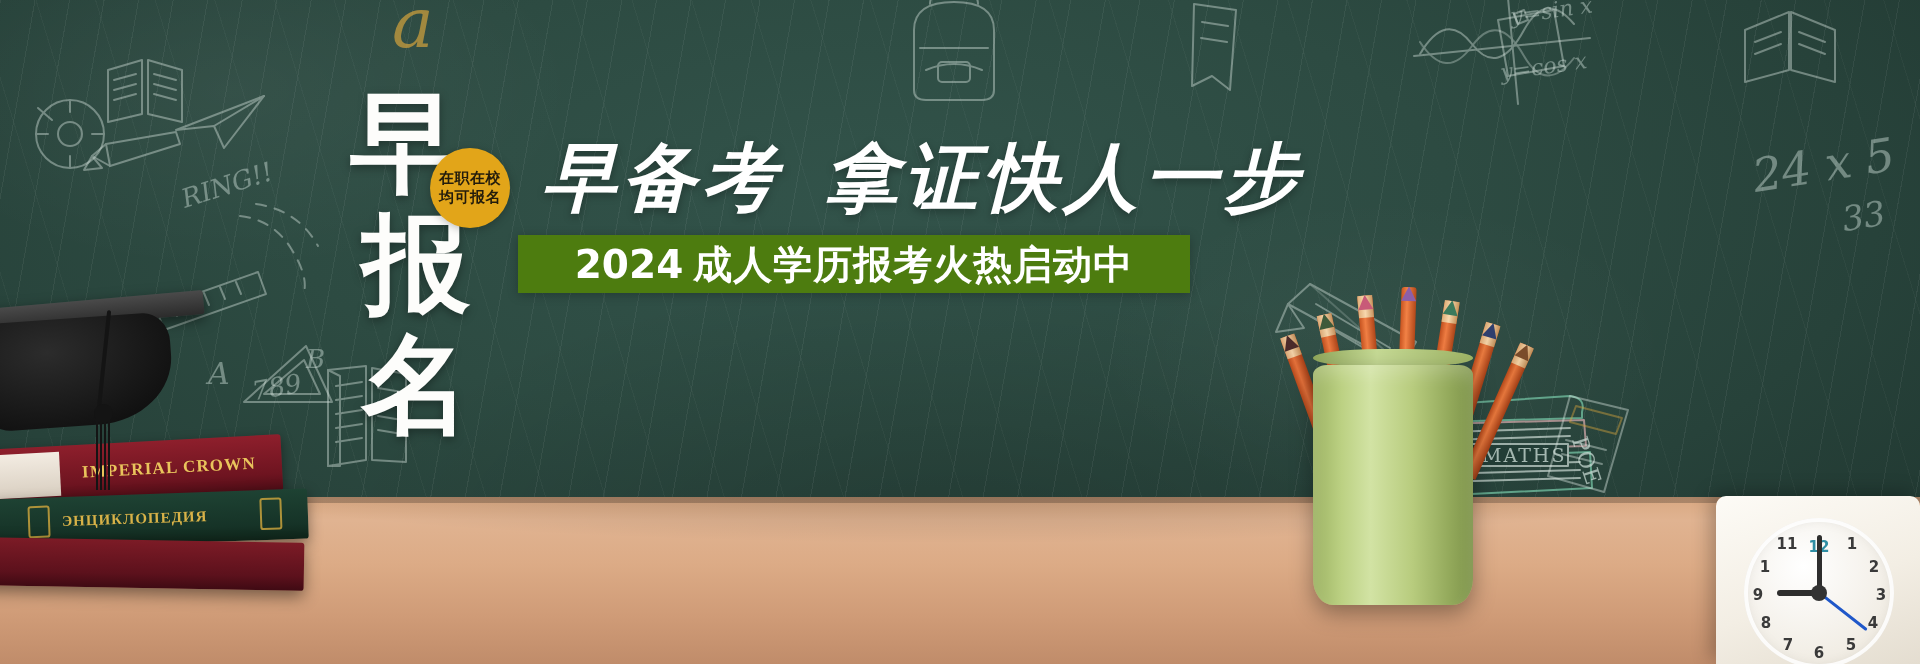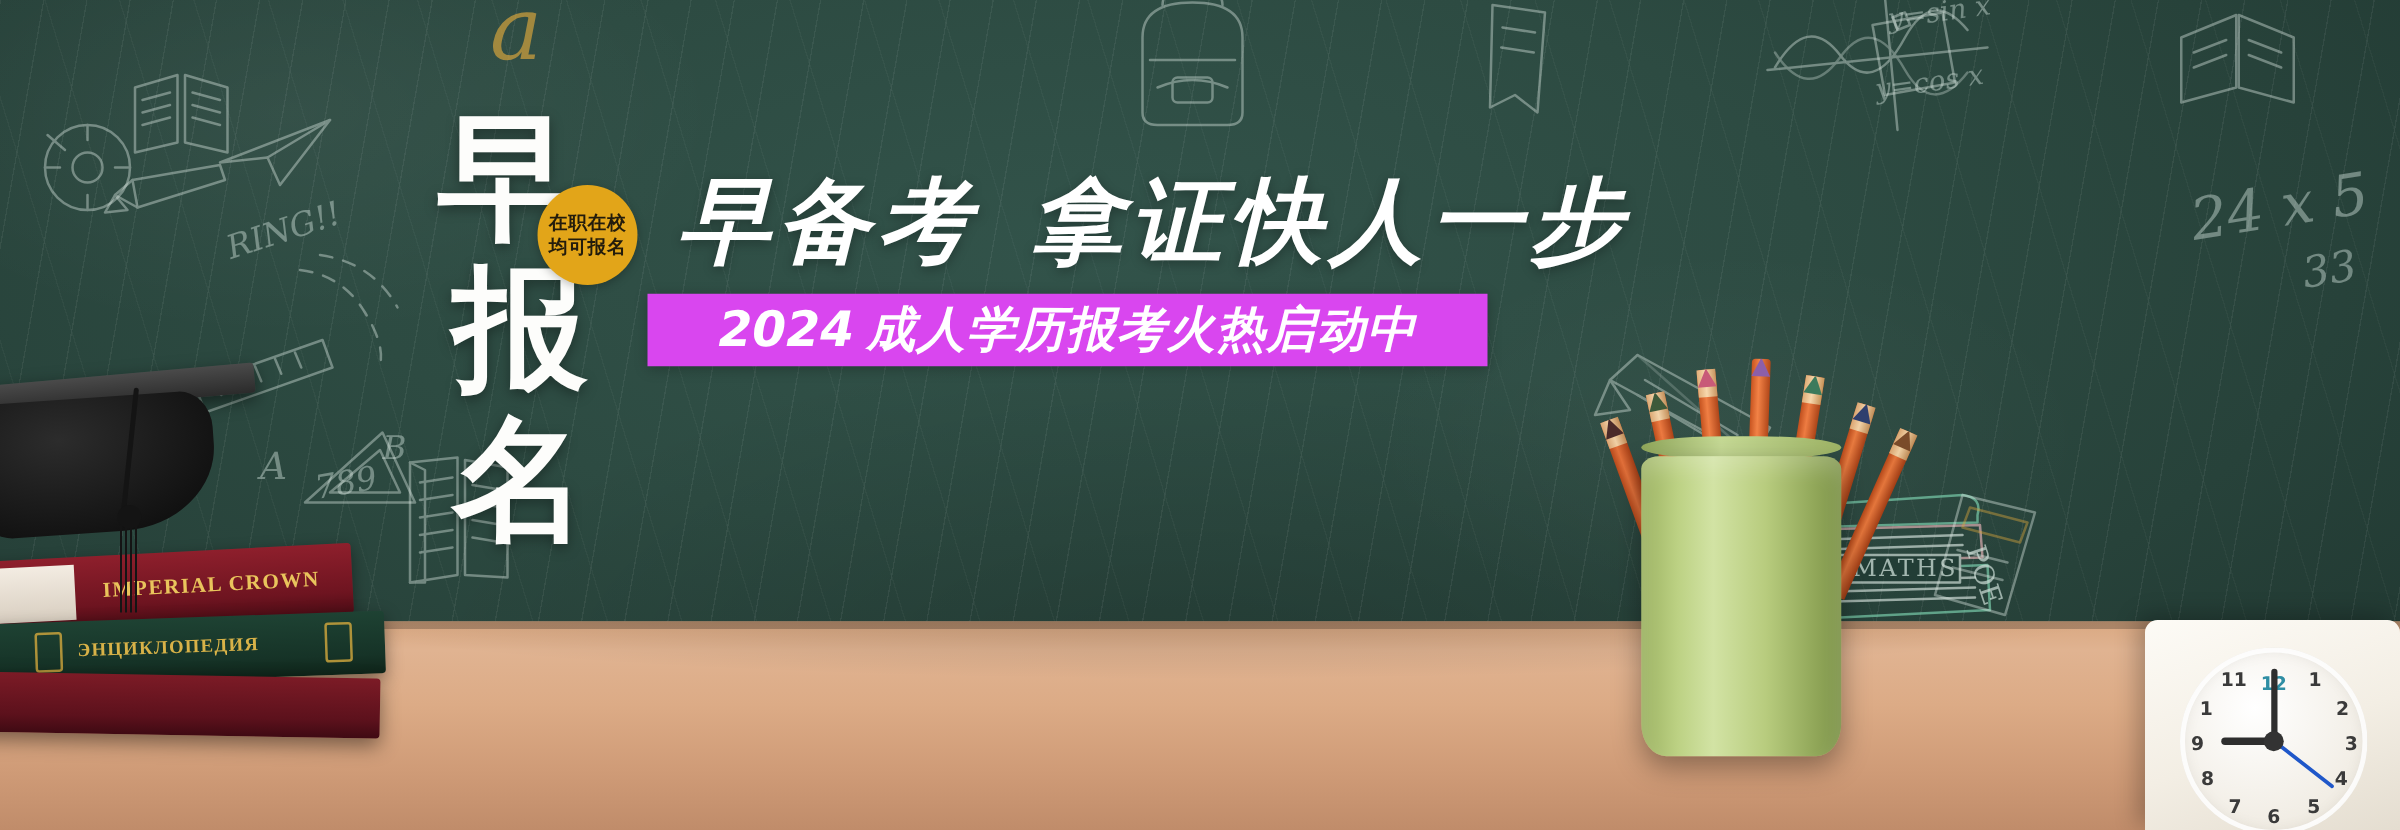--- a/index.html
+++ b/index.html
@@ -99,24 +99,23 @@
     letter-spacing:6px;
     white-space:nowrap;
     text-shadow:0 3px 9px rgba(0,0,0,.30);
     margin-left:24px;
   }
   .headline .gap{ display:inline-block; width:42px; }
 
   .ribbon{
     position:absolute; left:518px; top:235px;
     width:672px; height:58px;
-    background:#d946ef;
+    background:#4d7c0f;
     display:flex; align-items:center; justify-content:center;
     box-shadow:0 2px 10px rgba(0,0,0,.25);
-    font-style:italic;
   }
   .ribbon-txt{
     color:#fff; font-family:"DejaVu Sans", sans-serif;
     font-weight:700; font-size:39px; letter-spacing:1px;
     white-space:nowrap; line-height:1;
   }
   .ribbon-txt .yr{ letter-spacing:0; margin-right:10px; }
 
   .subtitle{
     position:absolute; left:600px; top:305px;

